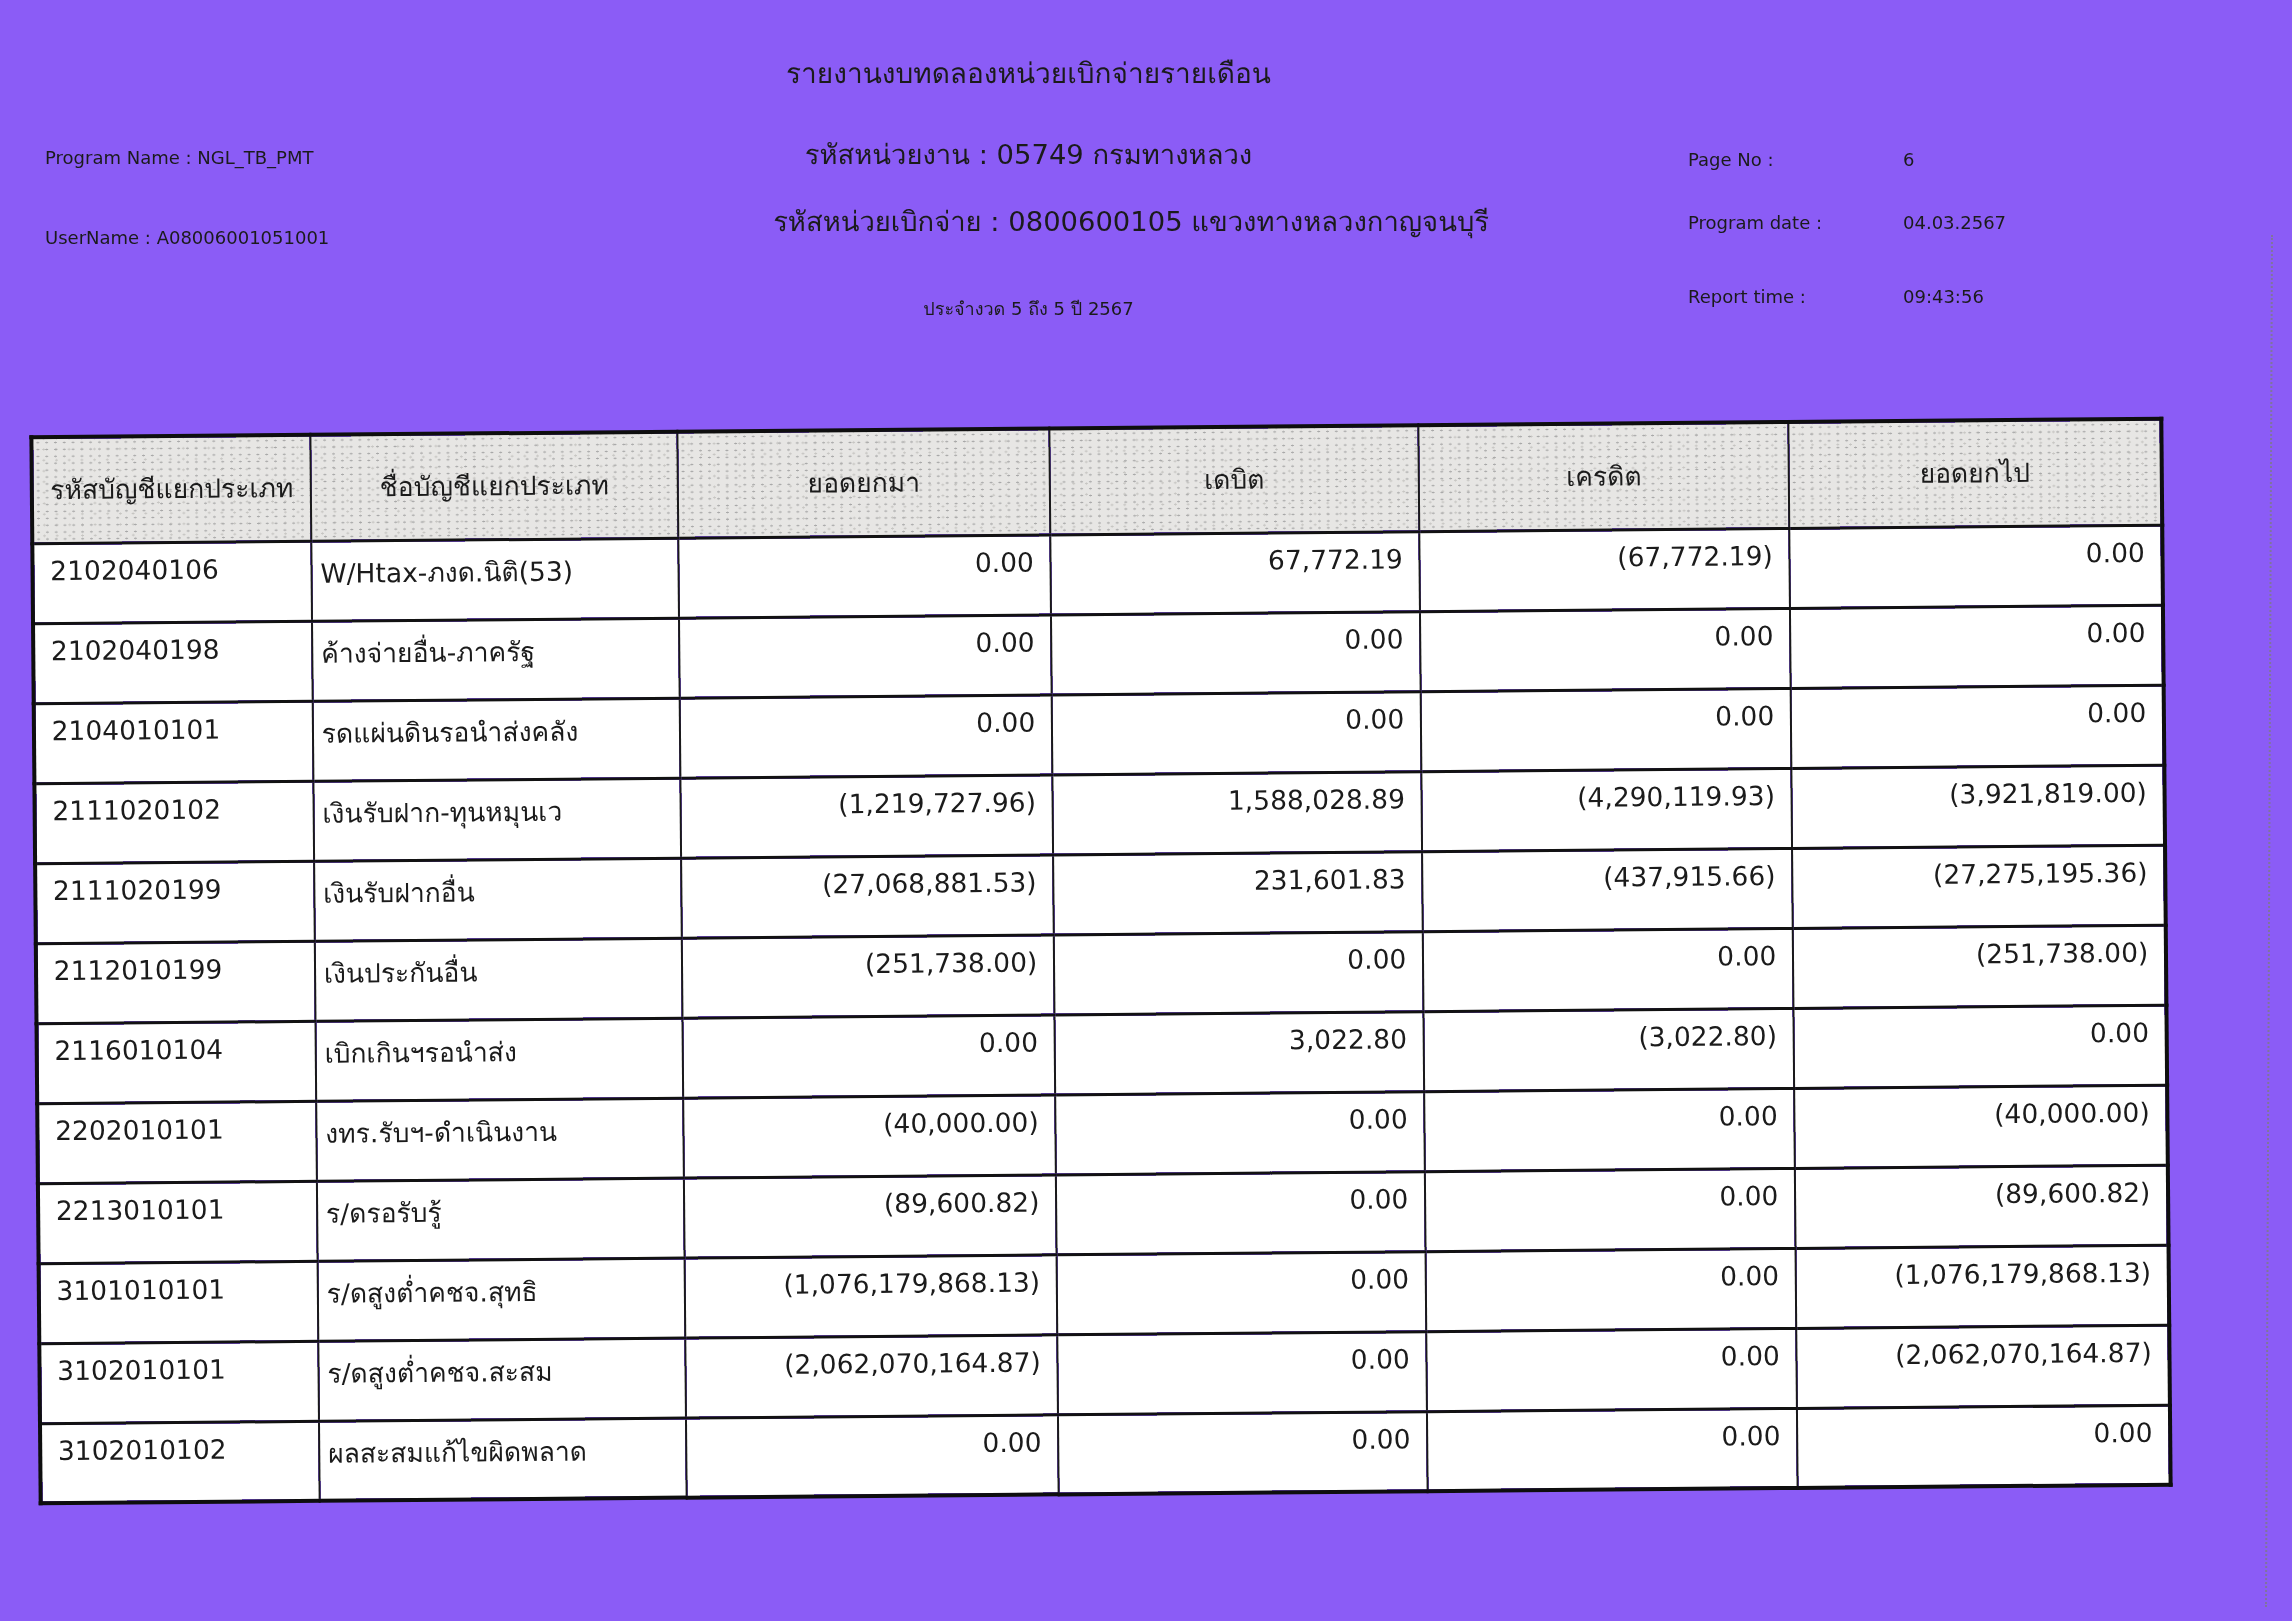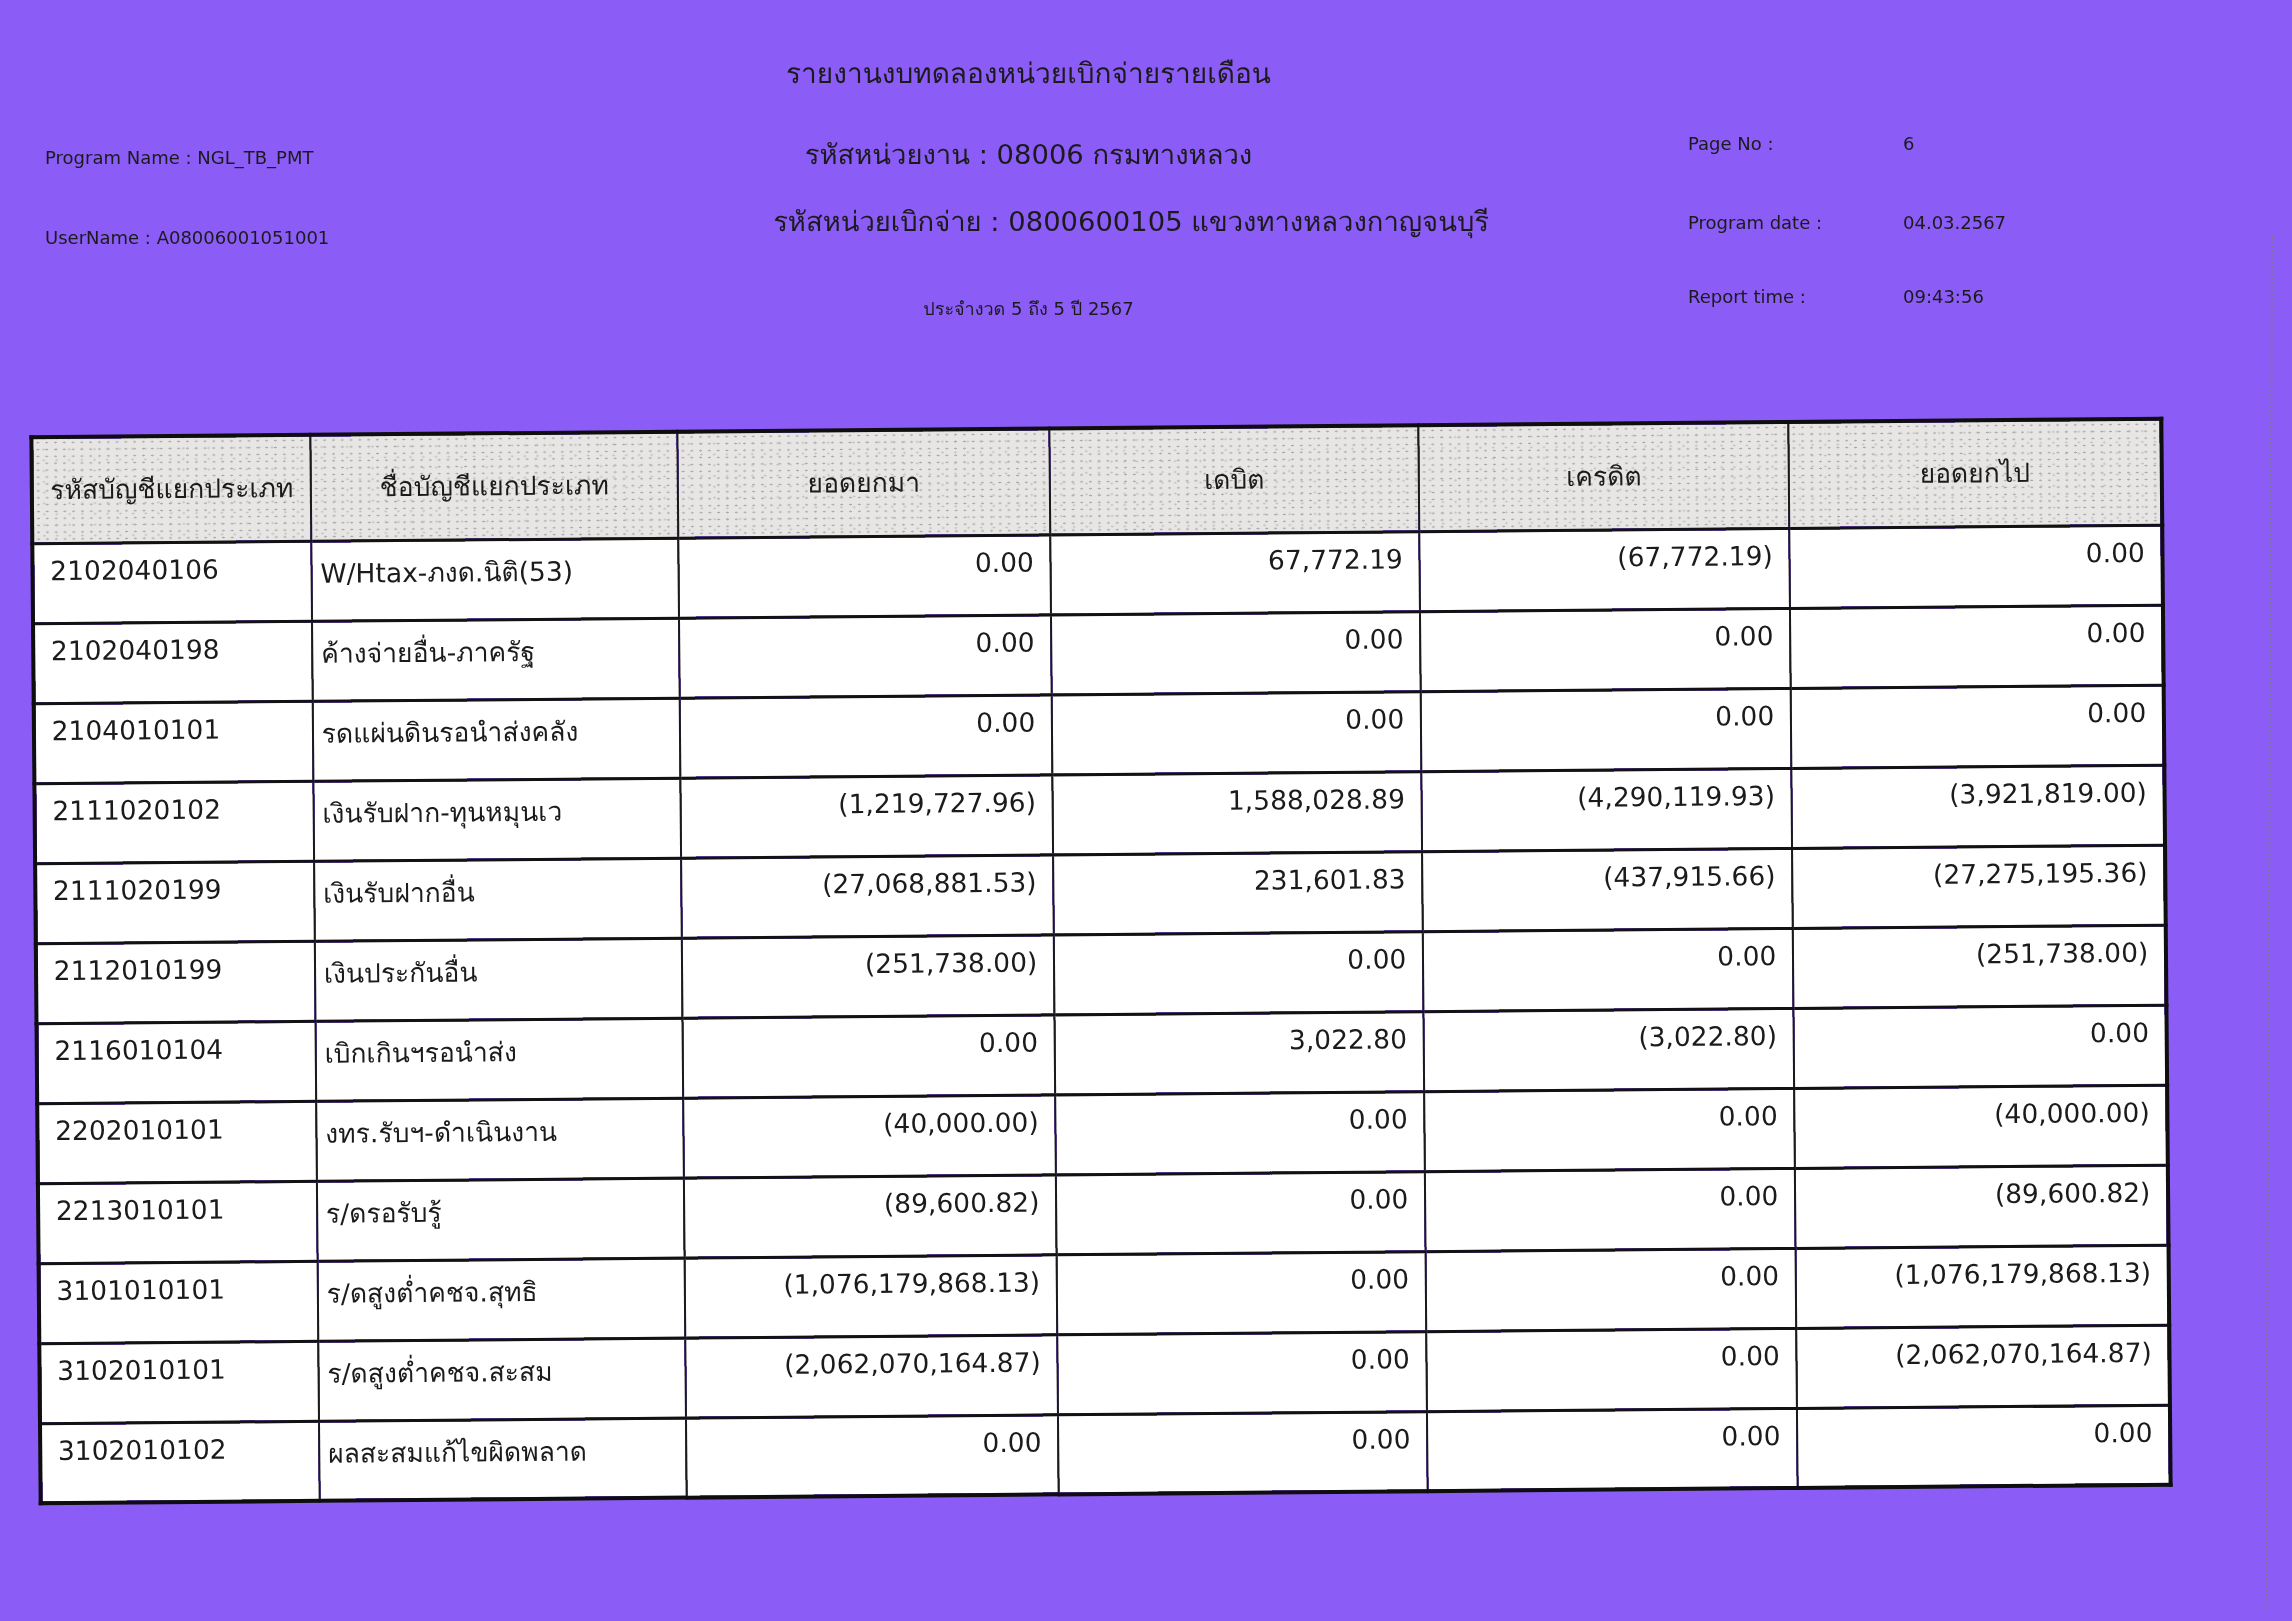--- a/index.html
+++ b/index.html
@@ -17,21 +17,21 @@
   .title-line{position:absolute;left:568px;width:921px;text-align:center;font-size:28px;white-space:nowrap;}
   #title{top:51px;}
   #agency{top:133px;font-size:27.4px;}
   #disburse{top:200px;font-size:27.4px;text-align:right;}
   #period{top:294px;font-size:18px;}
   .meta-left-label{left:45px;}
   #program-line{top:147px;}
   #username-line{top:227px;}
   .r-label{left:1688px;}
   .r-value{left:1903px;}
-  #pageno-label,#pageno-value{top:133px;}
+  #pageno-label,#pageno-value{top:149px;}
   #rdate-label,#rdate-value{top:212px;}
   #rtime-label,#rtime-value{top:286px;}
   
   .tbl-wrap{
     position:absolute;left:34px;top:426px;width:2130px;
     transform:rotate(-0.5deg);
     transform-origin:center center;
   }
   table{
     border-collapse:collapse;
@@ -70,21 +70,21 @@
     border-left:2px dotted #7d7d7d;opacity:.75;
     transform:rotate(0.25deg);
   }
 </style>
 </head>
 <body>
 
 <div class="page">
 
   <div class="title-line" id="title">รายงานงบทดลองหน่วยเบิกจ่ายรายเดือน</div>
-  <div class="title-line" id="agency">รหัสหน่วยงาน : 08006 กรมทางหลวง</div>
+  <div class="title-line" id="agency">รหัสหน่วยงาน : 05749 กรมทางหลวง</div>
   <div class="title-line" id="disburse">รหัสหน่วยเบิกจ่าย : 0800600105 แขวงทางหลวงกาญจนบุรี</div>
   <div class="title-line" id="period">ประจำงวด 5 ถึง 5 ปี 2567</div>
 
   <div class="meta meta-left-label" id="program-line">
     <span>Program Name :</span>
     <span>NGL_TB_PMT</span>
   </div>
   <div class="meta meta-left-label" id="username-line">
     <span>UserName :</span>
     <span>A08006001051001</span>

